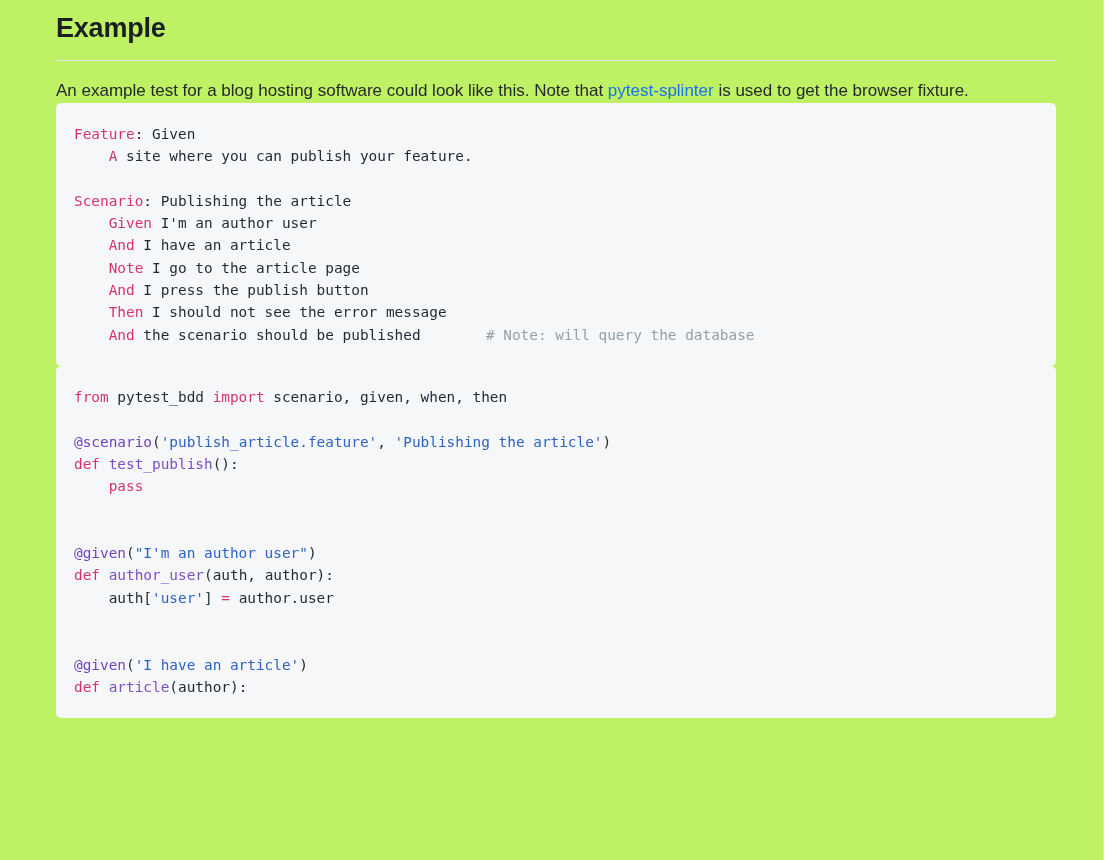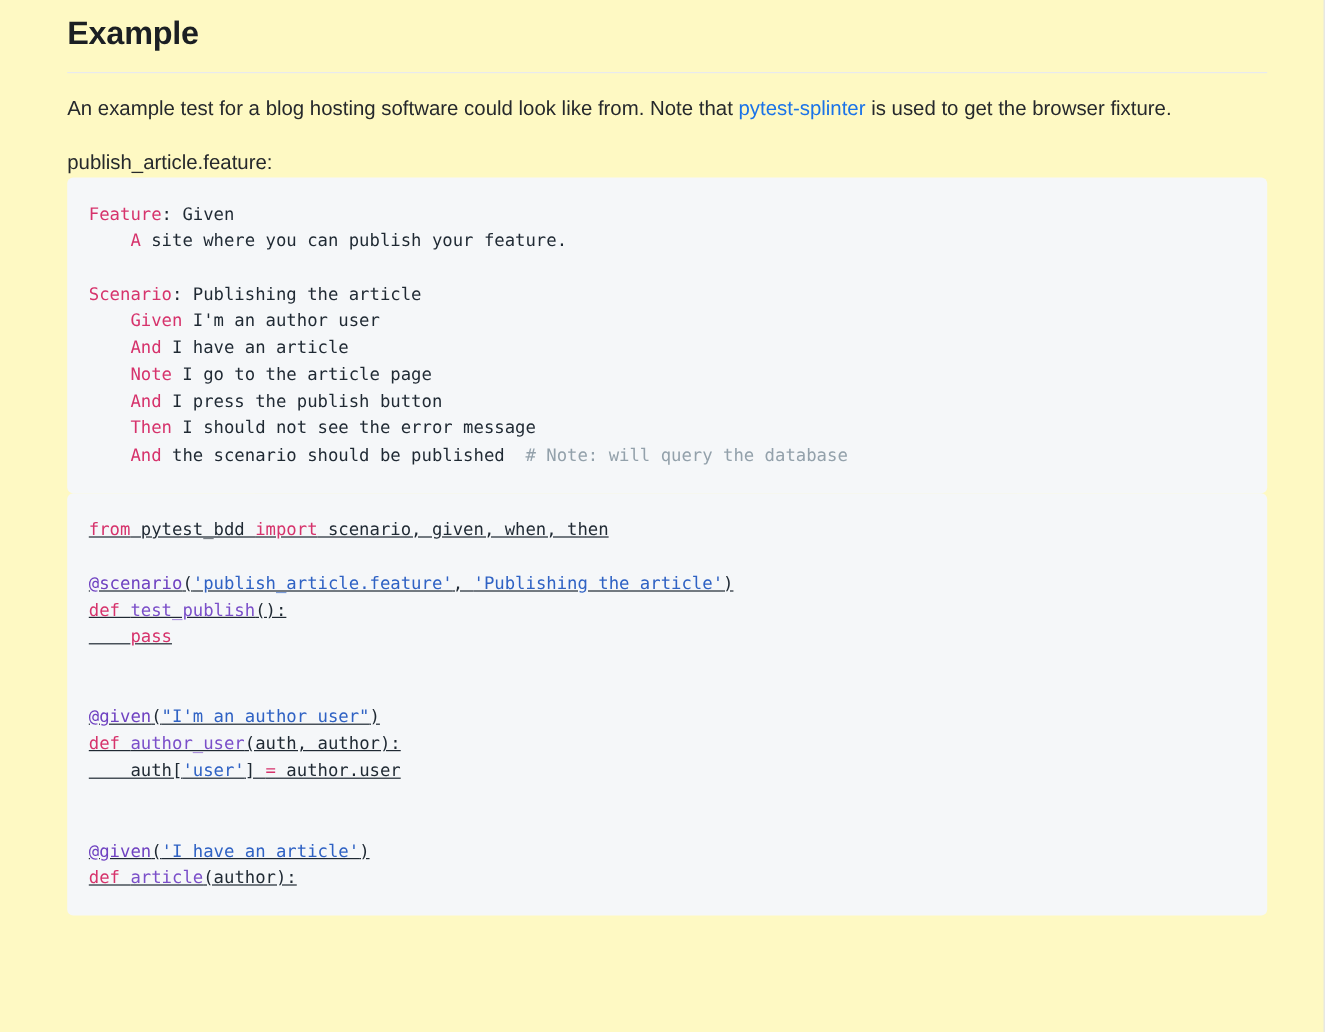--- a/index.html
+++ b/index.html
@@ -14,21 +14,21 @@
     font-family: "Liberation Sans", sans-serif;
     color: #24292e;
   }
 
   .page-container {
     position: relative;
     width: 1104px;
     height: 860px;
     box-sizing: border-box;
     border-right: 1px solid #e1e4e8;
-    background: #fef9c3;
+    background: #bef264;
   }
 
   .content {
     padding: 0 54px 0 56px;
     box-sizing: border-box;
     width: 1104px;
   }
 
   h1.page-title {
     font-family: "Liberation Sans", sans-serif;
@@ -75,42 +75,41 @@
     font-size: 14.4px;
     line-height: 22.3px;
     color: #1f2933;
     white-space: pre;
     overflow: hidden;
     width: 1000px;
     box-sizing: border-box;
   }
 
   .cb-gap-1 { margin-top: 20px; }
-  .cb-gap-2 { margin-top: 20px; text-decoration: underline; }
+  .cb-gap-2 { margin-top: 20px; }
 
   
   .tok-kw   { color: #d6336c; }
   .tok-str  { color: #2f62c4; }
   .tok-dec  { color: #6f42c1; }
   .tok-fn   { color: #7b4fc9; }
-  .tok-com  { color: #93a1ab; }
+  .tok-com  { color: #93a1ab; margin-left: 48px; }
   .tok-def  { color: #1f2933; }
 </style>
 </head>
 <body>
 
 <div class="page-container">
   <div class="content">
 
     <h1 class="page-title">Example</h1>
     <div class="title-rule"></div>
 
-    <p class="body-text"><span>An example test for a blog hosting software could look like from. Note that </span><a class="doc-link" href="#">pytest-splinter</a><span> is used to get the browser fixture.</span></p>
+    <p class="body-text"><span>An example test for a blog hosting software could look like this. Note that </span><a class="doc-link" href="#">pytest-splinter</a><span> is used to get the browser fixture.</span></p>
 
-    <p class="body-text tight">publish_article.feature:</p>
 
     <pre class="code-block cb-gap-1"><span class="tok-kw">Feature</span><span class="tok-def">: Given</span>
 <span class="tok-def">    </span><span class="tok-kw">A</span><span class="tok-def"> site where you can publish your feature.</span>
 
 <span class="tok-kw">Scenario</span><span class="tok-def">: Publishing the article</span>
 <span class="tok-def">    </span><span class="tok-kw">Given</span><span class="tok-def"> I'm an author user</span>
 <span class="tok-def">    </span><span class="tok-kw">And</span><span class="tok-def"> I have an article</span>
 <span class="tok-def">    </span><span class="tok-kw">Note</span><span class="tok-def"> I go to the article page</span>
 <span class="tok-def">    </span><span class="tok-kw">And</span><span class="tok-def"> I press the publish button</span>
 <span class="tok-def">    </span><span class="tok-kw">Then</span><span class="tok-def"> I should not see the error message</span>

